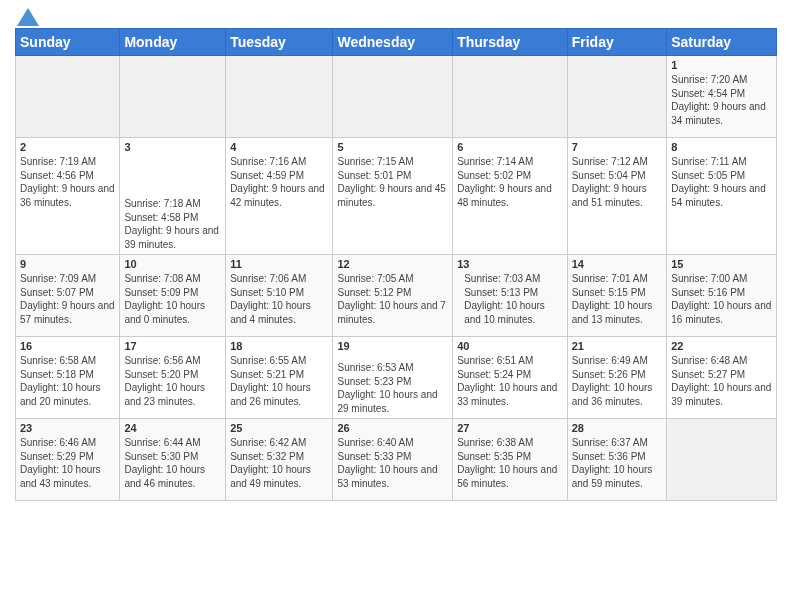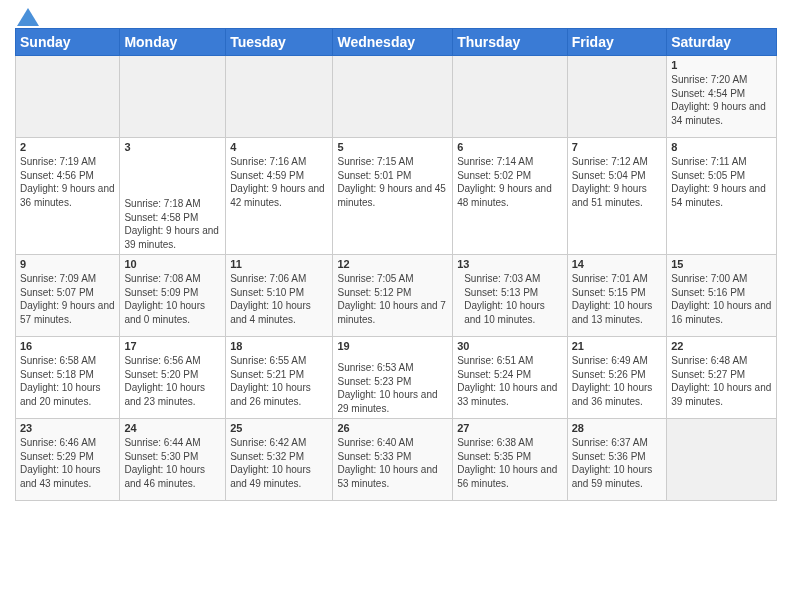--- a/index.html
+++ b/index.html
@@ -176,21 +176,21 @@
 Sunset: 5:21 PM
 Daylight: 10 hours and 26 minutes.</div>
           </td>
           <td>
             <span class="day-num">19</span>
             <div class="day-info" style="white-space: pre-line; margin-top: 9px;">Sunrise: 6:53 AM
 Sunset: 5:23 PM
 Daylight: 10 hours and 29 minutes.</div>
           </td>
           <td>
-            <span class="day-num">30</span>
+            <span class="day-num">40</span>
             <div class="day-info" style="white-space: pre-line;">Sunrise: 6:51 AM
 Sunset: 5:24 PM
 Daylight: 10 hours and 33 minutes.</div>
           </td>
           <td>
             <span class="day-num">21</span>
             <div class="day-info" style="white-space: pre-line;">Sunrise: 6:49 AM
 Sunset: 5:26 PM
 Daylight: 10 hours and 36 minutes.</div>
           </td>

